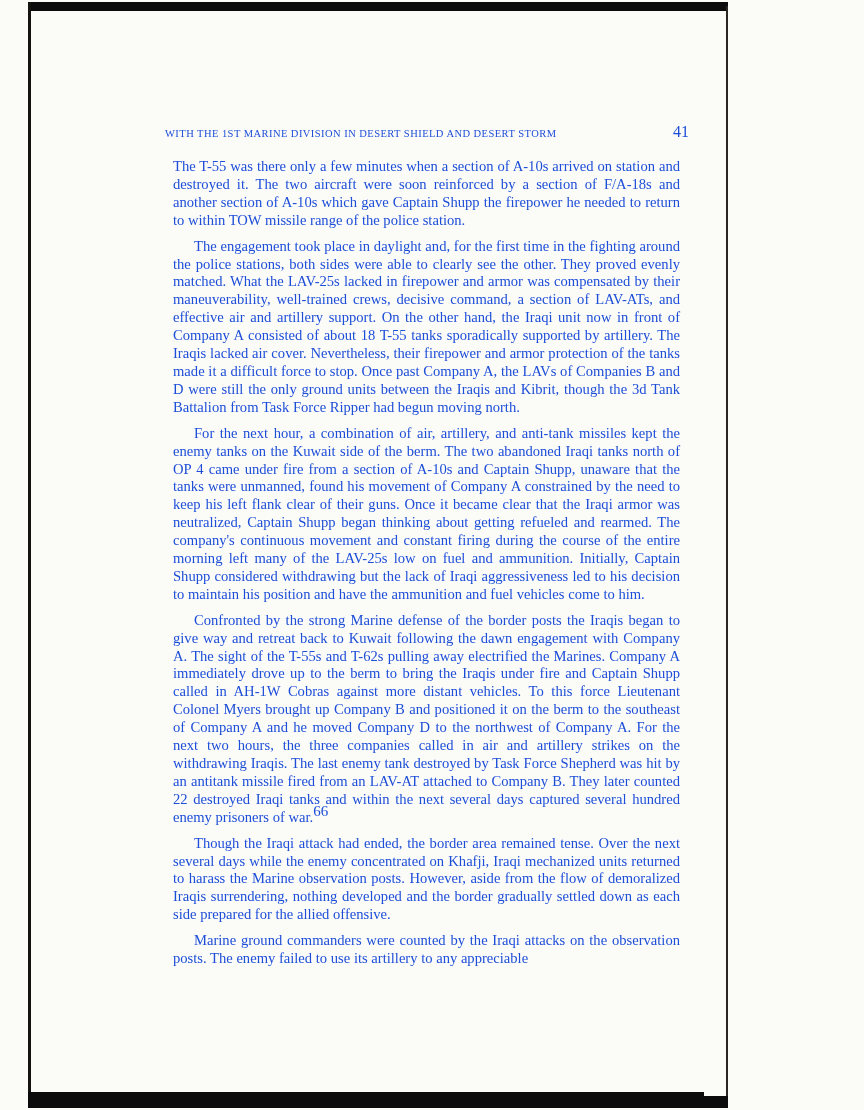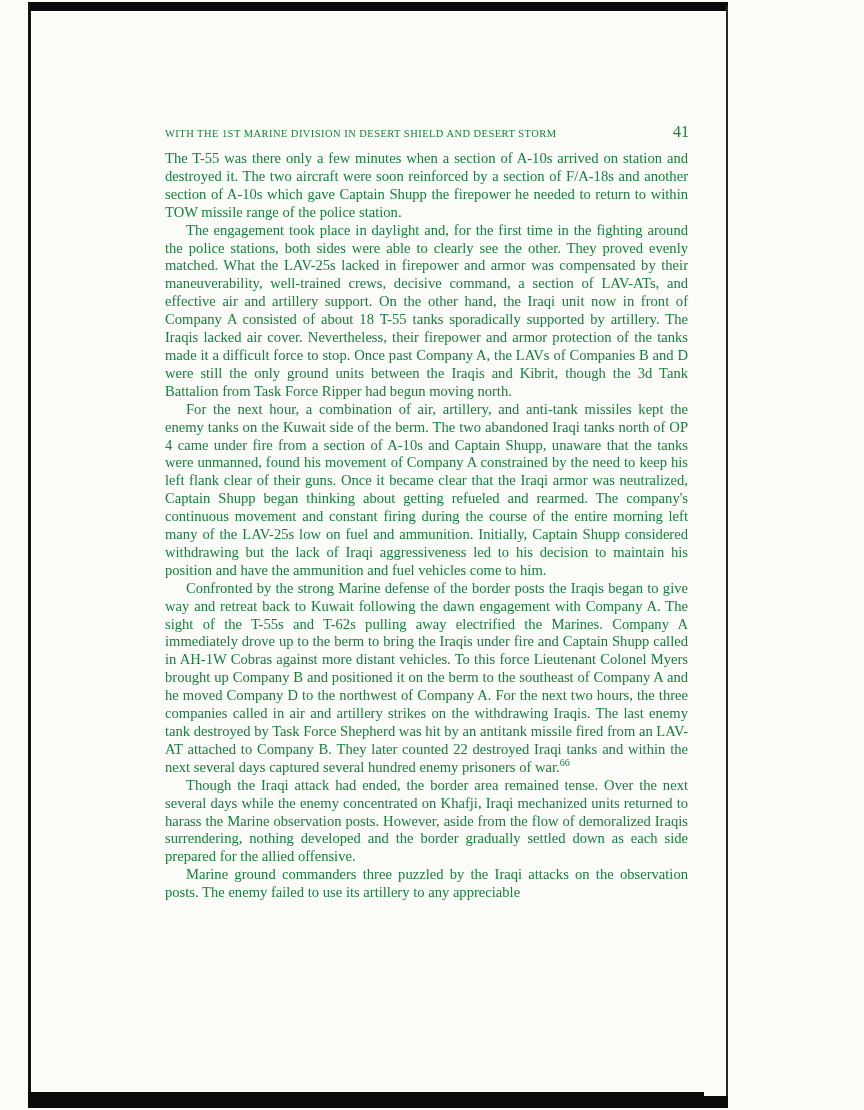--- a/index.html
+++ b/index.html
@@ -7,21 +7,21 @@
     padding: 0;
     background: #ffffff;
   }
   .page {
     position: relative;
     width: 864px;
     height: 1110px;
     background: #fbfbf8;
     overflow: hidden;
     font-family: "Liberation Serif", "DejaVu Serif", serif;
-    color: #15803d;
+    color: #1d4ed8;
   }
   
   .scan-bar-top {
     position: absolute;
     left: 28px;
     top: 2px;
     width: 700px;
     height: 9px;
     background: #0b0b0b;
   }
@@ -79,28 +79,28 @@
   .body-text {
     position: absolute;
     left: 165px;
     top: 150px;
     width: 523px;
     font-size: 14.6px;
     line-height: 17.9px;
     text-align: justify;
   }
   .body-text p.para {
-    margin: 0;
+    margin: 8px;
     padding: 0;
   }
   .body-text p.para.indent {
     text-indent: 21px;
   }
   .body-text sup {
-    font-size: 10px;
+    font-size: 15px;
     line-height: 0;
     vertical-align: super;
   }
 </style>
 </head>
 <body>
 
 <div class="page">
 
   <div class="scan-bar-top"></div>
@@ -113,16 +113,16 @@
     <span class="title">WITH THE 1ST MARINE DIVISION IN DESERT SHIELD AND DESERT STORM</span>
     <span class="folio">41</span>
   </div>
 
   <div class="body-text">
       <p class="para">The T-55 was there only a few minutes when a section of A-10s arrived on station and destroyed it. The two aircraft were soon reinforced by a section of F/A-18s and another section of A-10s which gave Captain Shupp the firepower he needed to return to within TOW missile range of the police station.</p>
       <p class="para indent">The engagement took place in daylight and, for the first time in the fighting around the police stations, both sides were able to clearly see the other. They proved evenly matched. What the LAV-25s lacked in firepower and armor was compensated by their maneuverability, well-trained crews, decisive command, a section of LAV-ATs, and effective air and artillery support. On the other hand, the Iraqi unit now in front of Company A consisted of about 18 T-55 tanks sporadically supported by artillery. The Iraqis lacked air cover. Nevertheless, their firepower and armor protection of the tanks made it a difficult force to stop. Once past Company A, the LAVs of Companies B and D were still the only ground units between the Iraqis and Kibrit, though the 3d Tank Battalion from Task Force Ripper had begun moving north.</p>
       <p class="para indent">For the next hour, a combination of air, artillery, and anti-tank missiles kept the enemy tanks on the Kuwait side of the berm. The two abandoned Iraqi tanks north of OP 4 came under fire from a section of A-10s and Captain Shupp, unaware that the tanks were unmanned, found his movement of Company A constrained by the need to keep his left flank clear of their guns. Once it became clear that the Iraqi armor was neutralized, Captain Shupp began thinking about getting refueled and rearmed. The company's continuous movement and constant firing during the course of the entire morning left many of the LAV-25s low on fuel and ammunition. Initially, Captain Shupp considered withdrawing but the lack of Iraqi aggressiveness led to his decision to maintain his position and have the ammunition and fuel vehicles come to him.</p>
       <p class="para indent">Confronted by the strong Marine defense of the border posts the Iraqis began to give way and retreat back to Kuwait following the dawn engagement with Company A. The sight of the T-55s and T-62s pulling away electrified the Marines. Company A immediately drove up to the berm to bring the Iraqis under fire and Captain Shupp called in AH-1W Cobras against more distant vehicles. To this force Lieutenant Colonel Myers brought up Company B and positioned it on the berm to the southeast of Company A and he moved Company D to the northwest of Company A. For the next two hours, the three companies called in air and artillery strikes on the withdrawing Iraqis. The last enemy tank destroyed by Task Force Shepherd was hit by an antitank missile fired from an LAV-AT attached to Company B. They later counted 22 destroyed Iraqi tanks and within the next several days captured several hundred enemy prisoners of war.<sup>66</sup></p>
       <p class="para indent">Though the Iraqi attack had ended, the border area remained tense. Over the next several days while the enemy concentrated on Khafji, Iraqi mechanized units returned to harass the Marine observation posts. However, aside from the flow of demoralized Iraqis surrendering, nothing developed and the border gradually settled down as each side prepared for the allied offensive.</p>
-      <p class="para indent">Marine ground commanders three puzzled by the Iraqi attacks on the observation posts. The enemy failed to use its artillery to any appreciable</p>
+      <p class="para indent">Marine ground commanders were counted by the Iraqi attacks on the observation posts. The enemy failed to use its artillery to any appreciable</p>
     </div>
 
 </div>
 
 </body></html>

